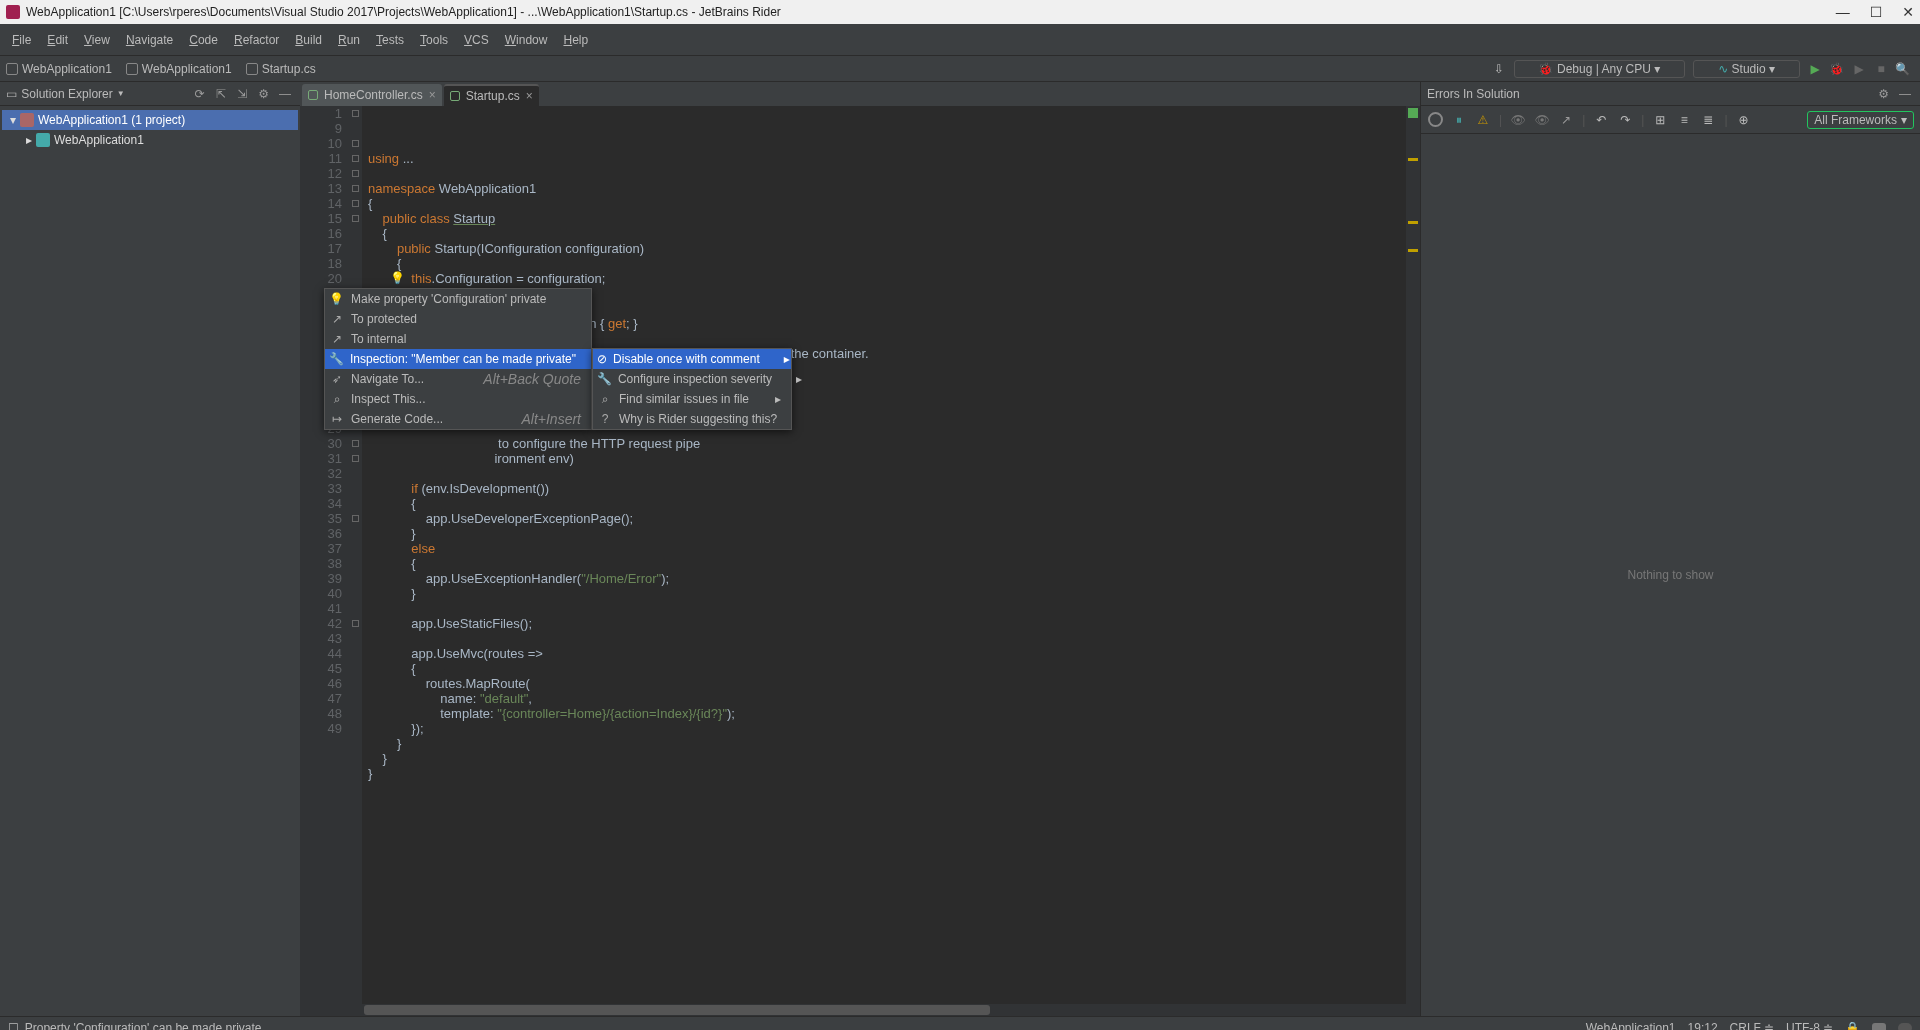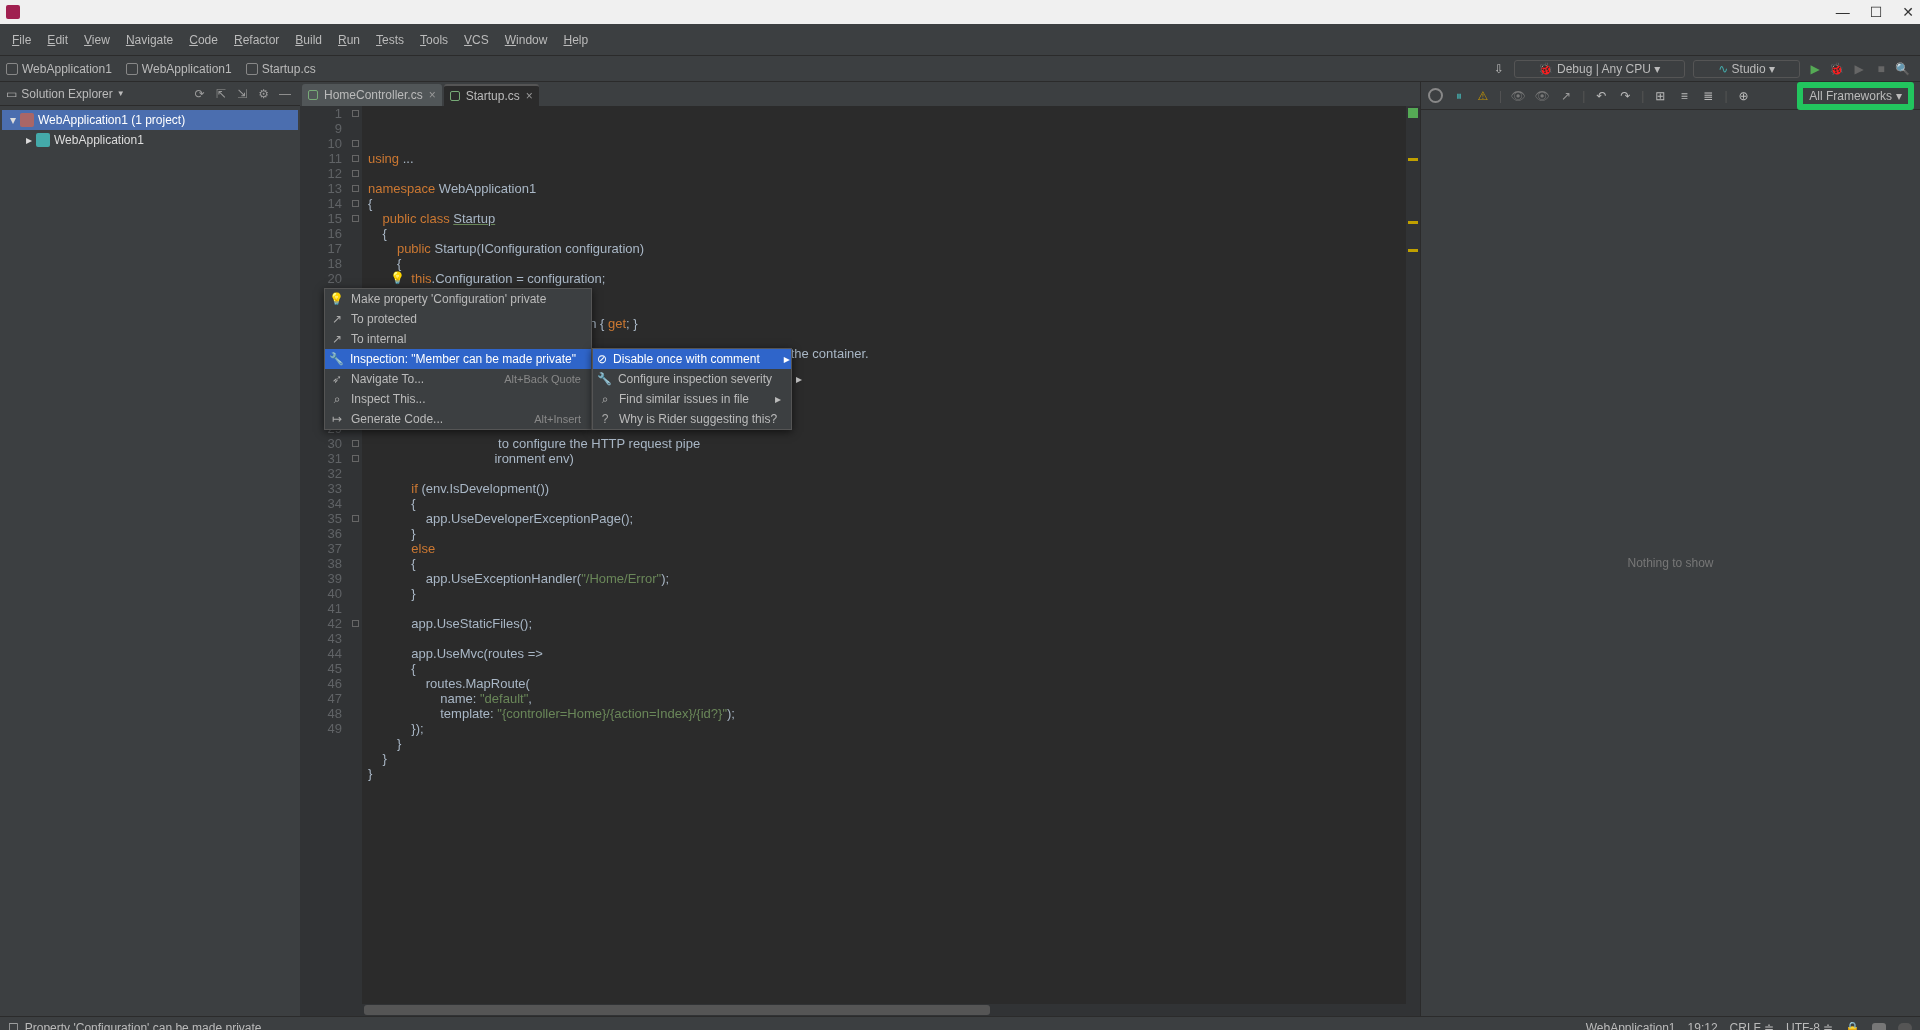--- a/index.html
+++ b/index.html
@@ -47,41 +47,42 @@
 .cls { color:#a9b7c6; }
 .typ { color:#a9b7c6; }
 .str { color:#6a8759; }
 .und { text-decoration: underline; text-decoration-color:#6a8759; }
 .lightbulb { position:absolute; left:28px; top:calc(15px * 11); color:#c9b020; font-size:12px;}
 .ctx-menu { position:absolute; background:#3c3f41; box-shadow:0 2px 8px rgba(0,0,0,0.6); border:1px solid #555; z-index:100;}
 .ctx-item { height:20px; display:flex; align-items:center; padding:0 10px 0 4px; color:#bbb; gap:6px; cursor:pointer; white-space:nowrap; font-family:"Segoe UI"; font-size:12px;}
 .ctx-item.sel { background:#2f65ca; color:#fff;}
 .ctx-item .ic { width:16px; text-align:center; color:#aaa;}
 .ctx-item.sel .ic { color:#fff;}
-.ctx-item .shortcut { margin-left:auto; color:#888; font-size:11px; padding-left:20px;}
+.ctx-item .shortcut { margin-left:auto; color:#888; font-size:14px; padding-left:20px;font-style:italic;}
 .ctx-item .sub { margin-left:auto; color:#bbb; padding-left:18px;}
 .ctx-item.sel .sub { color:#fff;}
 .right-panel { width:500px; background:#3c3f41; border-left:1px solid #2b2b2b; display:flex; flex-direction:column;}
 .right-panel .ph-title { font-size:12px;}
 .filter-bar { height:28px; display:flex; align-items:center; padding:0 6px; gap:8px; border-bottom:1px solid #2b2b2b;}
 .filter-bar .fic { width:16px; height:16px; display:flex; align-items:center; justify-content:center; cursor:pointer;}
-.filter-bar .fw-dd { margin-left:auto; padding:1px 6px; border:6px solid #22c55e; color:#bbb; cursor:pointer; display:flex; align-items:flex-end; gap:4px; border-radius:3px;}
+.filter-bar .fw-dd { margin-left:auto; padding:1px 6px; border:1px solid #22c55e; color:#bbb; cursor:pointer; display:flex; align-items:flex-end; gap:4px; border-radius:3px;}
 .errors-body { flex:1; display:flex; align-items:center; justify-content:center; color:#777;}
 .status-bar { height:22px; background:#3c3f41; display:flex; align-items:center; padding:0 8px; color:#bbb; font-size:12px; border-top:1px solid #2b2b2b;}
 .status-bar .spacer { flex:1;}
 .status-bar .sb-item { margin-left:12px; display:flex; align-items:center; gap:3px;}
 .scrollbar-horiz { height:12px; background:#313335; position:absolute; bottom:0; left:62px; right:14px;}
 .scrollbar-horiz .thumb { height:10px; background:#555; border-radius:3px; margin:1px 0 0 2px; width:60%;}
 .pause-circle { width:15px;height:15px;border-radius:50%;border:2px solid #888;}
 </style>
 </head>
 <body>
 
 <div class="title-bar">
   <span class="app-icon"></span>
+  <span>WebApplication1 [C:\Users\rperes\Documents\Visual Studio 2017\Projects\WebApplication1] - ...\WebApplication1\Startup.cs - JetBrains Rider</span>
   <div class="win-controls">
     <span>—</span>
     <span>☐</span>
     <span>✕</span>
   </div>
 </div>
 
 <div class="menu-bar" id="menu-bar">
     <span class="menu-item"><u>F</u>ile</span>
     <span class="menu-item"><u>E</u>dit</span>
@@ -346,20 +347,27 @@
           </div>
         </div>
 
       <div class="scrollbar-horiz">
           <div class="thumb"></div>
         </div>
     </div>
   </div>
 
   <div class="right-panel">
+    <div class="panel-header">
+      <span class="ph-title">Errors In Solution</span>
+      <span class="ph-tools" style="margin-left:auto">
+        <span>⚙</span>
+        <span>—</span>
+      </span>
+    </div>
     <div class="filter-bar">
       <span class="fic">
           <span class="pause-circle"></span>
         </span>
       <span class="fic" style="color:#4aa">⏸</span>
       <span class="fic" style="color:#c90">⚠</span>
       <span style="color:#555">|</span>
       <span class="fic" style="color:#777">👁</span>
       <span class="fic" style="color:#777">👁</span>
       <span class="fic" style="color:#999">↗</span>

